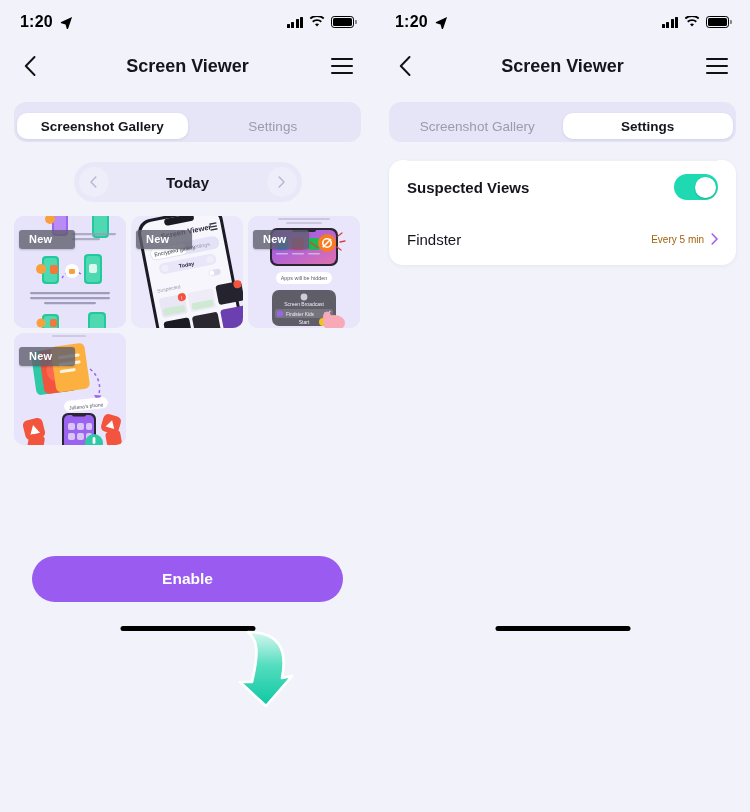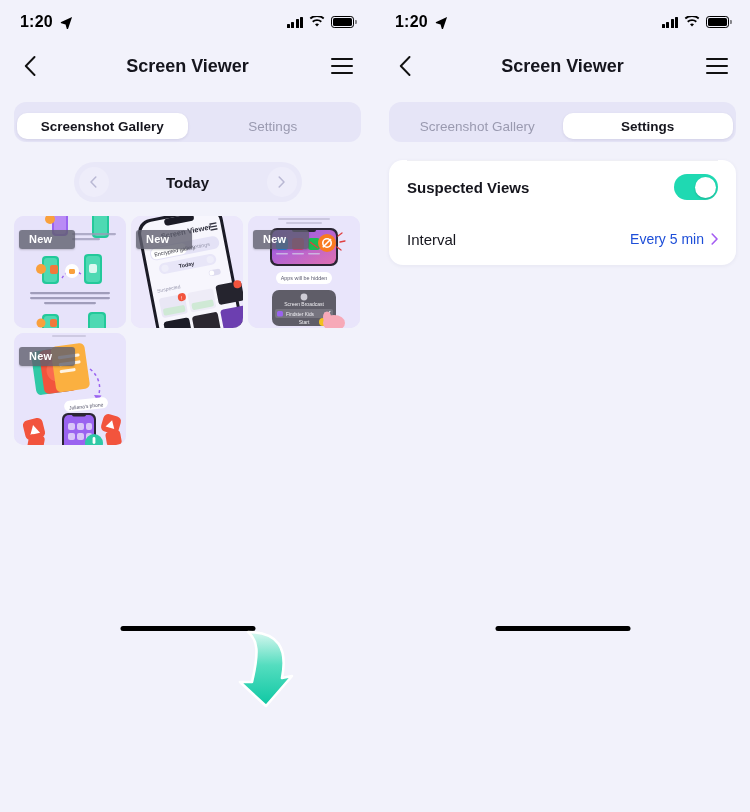--- a/index.html
+++ b/index.html
@@ -125,21 +125,21 @@
     width:44px; height:26px; border-radius:13px; background:#1fd9b2;
     position:relative; cursor:pointer; flex:none;
   }
   .toggle .knob{
     position:absolute; top:2.5px; right:2.5px;
     width:21px; height:21px; border-radius:50%; background:#fff;
     box-shadow:0 1px 2px rgba(0,0,0,.18);
   }
   .srow-value{
     display:flex; align-items:center; gap:7px;
-    font-size:14px; color:#1d4ed8; cursor:pointer;
+    font-size:10px; color:#a16207; cursor:pointer;
   }
   .vchev{ width:7px; height:12px; }
 
   
   .cta-arrow{
     position:absolute; left:232px; top:630px;
     width:62px; height:78px; z-index:4; pointer-events:none;
   }
   .enable-btn{
     position:absolute; left:32px; right:32px; bottom:44px;
@@ -421,20 +421,21 @@
       <defs>
         <linearGradient id="arrowgrad" x1="0.5" y1="0" x2="0.5" y2="1">
           <stop offset="0" stop-color="#d8f7f0"></stop>
           <stop offset="0.45" stop-color="#54ddbf"></stop>
           <stop offset="1" stop-color="#0dc7a3"></stop>
         </linearGradient>
       </defs>
       <path d="M16 2 C 46 2, 56 18, 50 48 L 60 46 L 34 76 L 8 52 L 20 52 C 27 22, 26 10, 16 2 Z" fill="url(#arrowgrad)" stroke="#ffffff" stroke-width="2.6" stroke-linejoin="round"></path>
     </svg>
 
+    <button class="enable-btn">Enable</button>
 
     <div class="home-ind"></div>
   </div>
 
   <div class="phone">
 
     <div class="statusbar">
       <div class="sb-left">
         <span class="sb-time">1:20</span>
         <svg class="loc-arrow" viewBox="0 0 14 14">
@@ -481,21 +482,21 @@
 
     <div class="settings-card">
       <div class="sep"></div>
       <div class="srow">
         <span class="srow-label">Suspected Views</span>
         <div class="toggle">
             <span class="knob"></span>
           </div>
       </div>
       <div class="srow">
-        <span class="srow-label plain">Interval</span>
+        <span class="srow-label plain">Findster</span>
         <div class="srow-value">
           <span>Every 5 min</span>
           <svg class="vchev" viewBox="0 0 7 12">
             <path d="M1.2 1 6 6l-4.8 5" fill="none" stroke="#a45cf2" stroke-width="1.6" stroke-linecap="round" stroke-linejoin="round"></path>
           </svg>
         </div>
       </div>
     </div>
 
     <div class="home-ind"></div>

